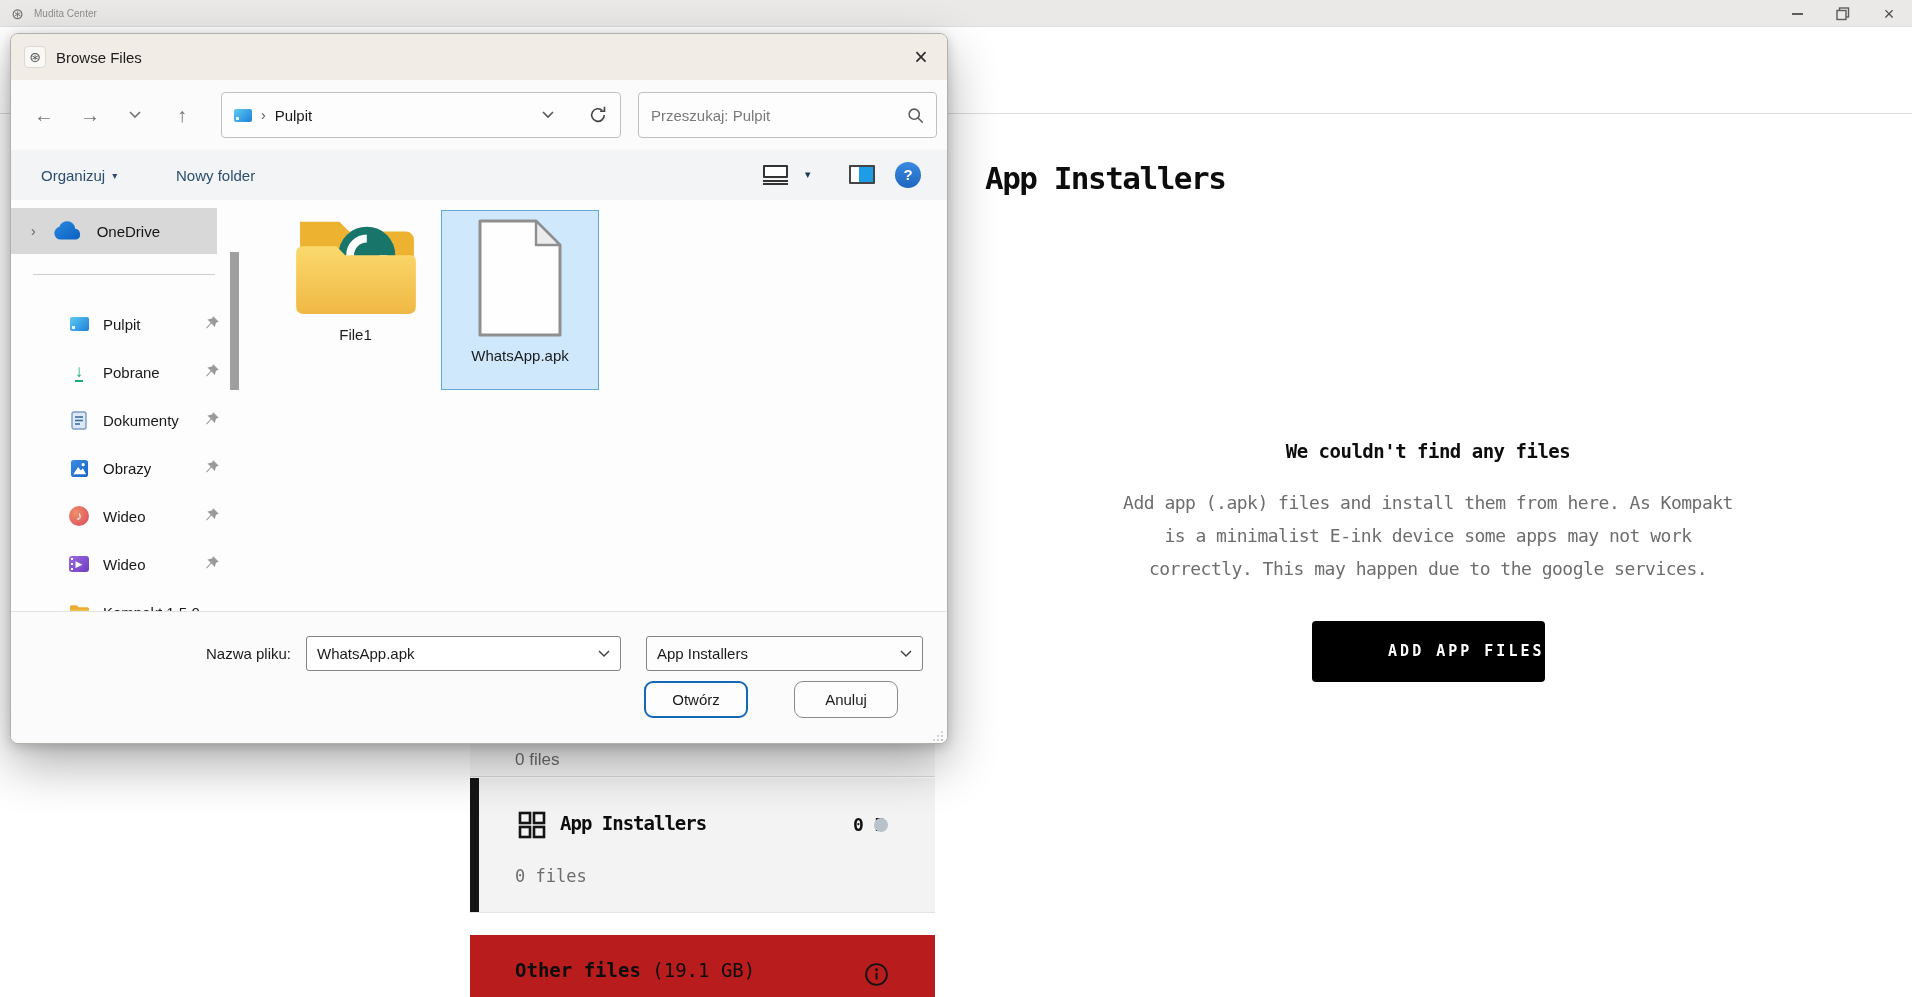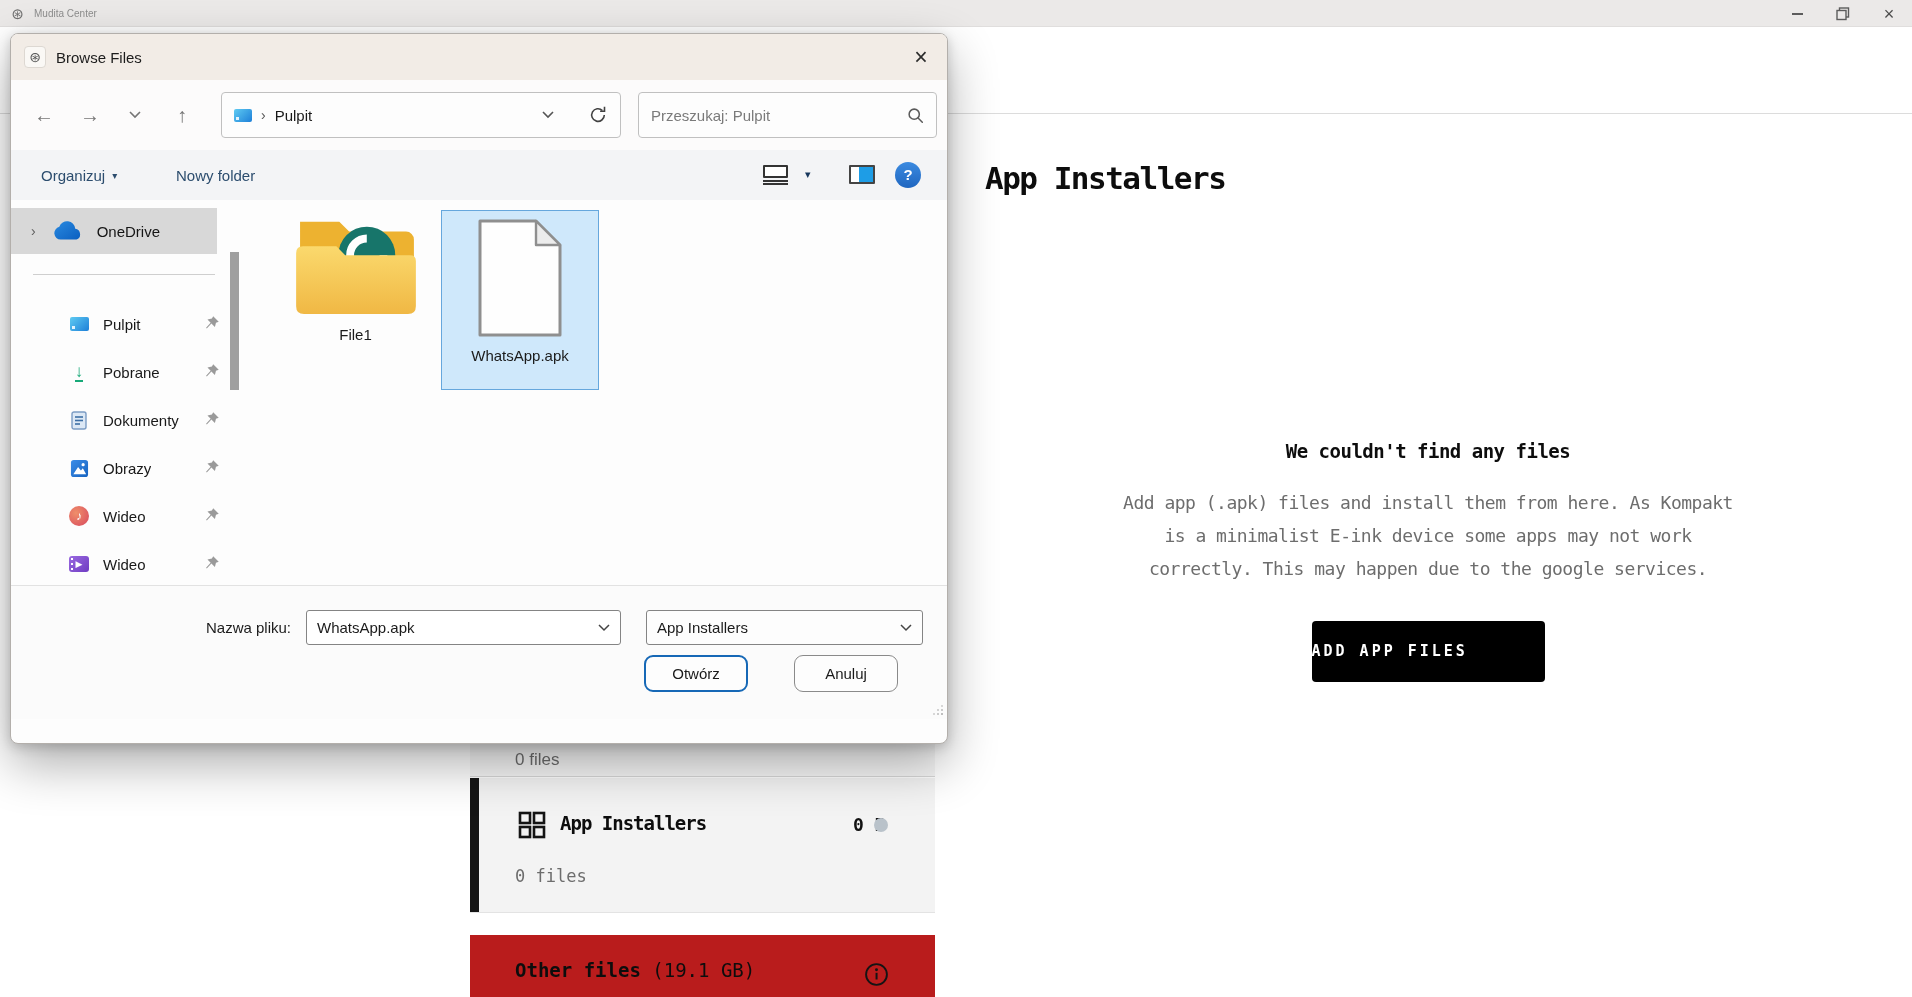--- a/index.html
+++ b/index.html
@@ -16,21 +16,21 @@
   .tb-btn { width:46px; height:27px; display:flex; align-items:center; justify-content:center; color:#5c5c5c; }
   .tb-min-glyph { display:block; width:11px; height:2px; background:#5c5c5c; }
   .tb-close-glyph { font-size:18px; line-height:1; color:#4c4c4c; }
 
   
   .app-header { position:absolute; left:0; top:27px; width:1912px; height:87px; background:#fff; border-bottom:1px solid #dcdcdc; }
   .panel-heading { position:absolute; left:985px; top:160px; font-size:31px; font-weight:bold; letter-spacing:-1.5px; color:#0d0d0d; }
   .empty-state { position:absolute; left:1013px; top:440px; width:830px; text-align:center; }
   .empty-title { font-size:19px; font-weight:bold; letter-spacing:-0.5px; color:#0d0d0d; }
   .empty-desc { margin-top:24px; font-size:18px; line-height:33px; letter-spacing:-0.5px; color:#6d6d6d; }
-  .add-btn { display:inline-block; margin-top:36px; width:233px; height:61px; line-height:61px; background:#000; color:#fff; font-size:15px; font-weight:bold; letter-spacing:3px; text-align:left; border-radius:4px; }
+  .add-btn { display:inline-block; margin-top:36px; width:233px; height:61px; line-height:61px; background:#000; color:#fff; font-size:15px; font-weight:bold; letter-spacing:3px; text-align:right; border-radius:4px; }
 
   
   .storage-list { position:absolute; left:470px; top:0; width:465px; height:997px; }
   .row-partial { position:absolute; left:0; top:742px; width:465px; height:35px; background:#f6f6f6; border-bottom:1px solid #d8d8d8; }
   .row-partial .files-count { position:absolute; left:45px; top:8px; }
   .files-count { font-size:17px; color:#6d6d6d; }
   .row-selected { position:absolute; left:0; top:778px; width:465px; height:135px; background:#f3f3f3; border-bottom:1px solid #e3e3e3; }
   .row-selected .active-bar { position:absolute; left:0; top:0; width:9px; height:100%; background:#151515; }
   .grid-icon { position:absolute; left:48px; top:33px; width:28px; height:28px; }
   .row-selected .cat-label { position:absolute; left:90px; top:34px; font-size:19px; font-weight:bold; letter-spacing:-1px; color:#0d0d0d; }
@@ -102,21 +102,21 @@
   .ic-video { width:20px; height:16px; border-radius:3px; background:linear-gradient(135deg,#9a6ae0,#6f3cc2); color:#fff; font-size:9px; text-align:center; line-height:16px; position:relative; }
   .ic-video::before { content:""; position:absolute; left:2px; top:2px; width:2px; height:12px; background:repeating-linear-gradient(#fff 0 2px, transparent 2px 5px); }
 
   .files-area { position:absolute; left:245px; top:0; right:0; bottom:0; }
   .file-tile { position:absolute; top:10px; width:155px; height:180px; display:flex; flex-direction:column; align-items:center; }
   .tile-folder { left:22px; }
   .tile-apk { left:185px; width:158px; background:#cfe8fb; border:1px solid #66a7dd; }
   .tile-label { font-size:15px; color:#1b1b1b; margin-top:8px; }
   .tile-folder .tile-label { margin-top:10px; }
 
-  .dlg-footer { position:absolute; left:0; top:551px; width:100%; height:134px; background:#fbfbfb; border-top:1px solid #e2e2e2; }
+  .dlg-footer { position:absolute; left:0; top:577px; width:100%; height:134px; background:#fbfbfb; border-top:1px solid #e2e2e2; }
   .fn-label { position:absolute; left:150px; top:33px; width:130px; text-align:right; font-size:15px; color:#1b1b1b; }
   .combo { position:absolute; top:24px; height:35px; background:#fff; border:1px solid #848484; border-radius:3px; display:flex; align-items:center; padding:0 10px; }
   .combo-filename { left:295px; width:315px; }
   .combo-type { left:635px; width:277px; background:#fdfdfd; }
   .combo-text { flex:1; font-size:15px; color:#1b1b1b; }
   .dlg-btn { position:absolute; top:69px; width:104px; height:37px; border-radius:9px; background:#fdfdfd; display:flex; align-items:center; justify-content:center; font-size:15px; color:#1a1a1a; }
   .btn-open { left:633px; border:2px solid #1668b6; }
   .btn-cancel { left:783px; border:1px solid #8a8a8a; }
   .resize-grip { position:absolute; right:3px; bottom:3px; width:13px; height:13px; opacity:.75; }
 </style>

